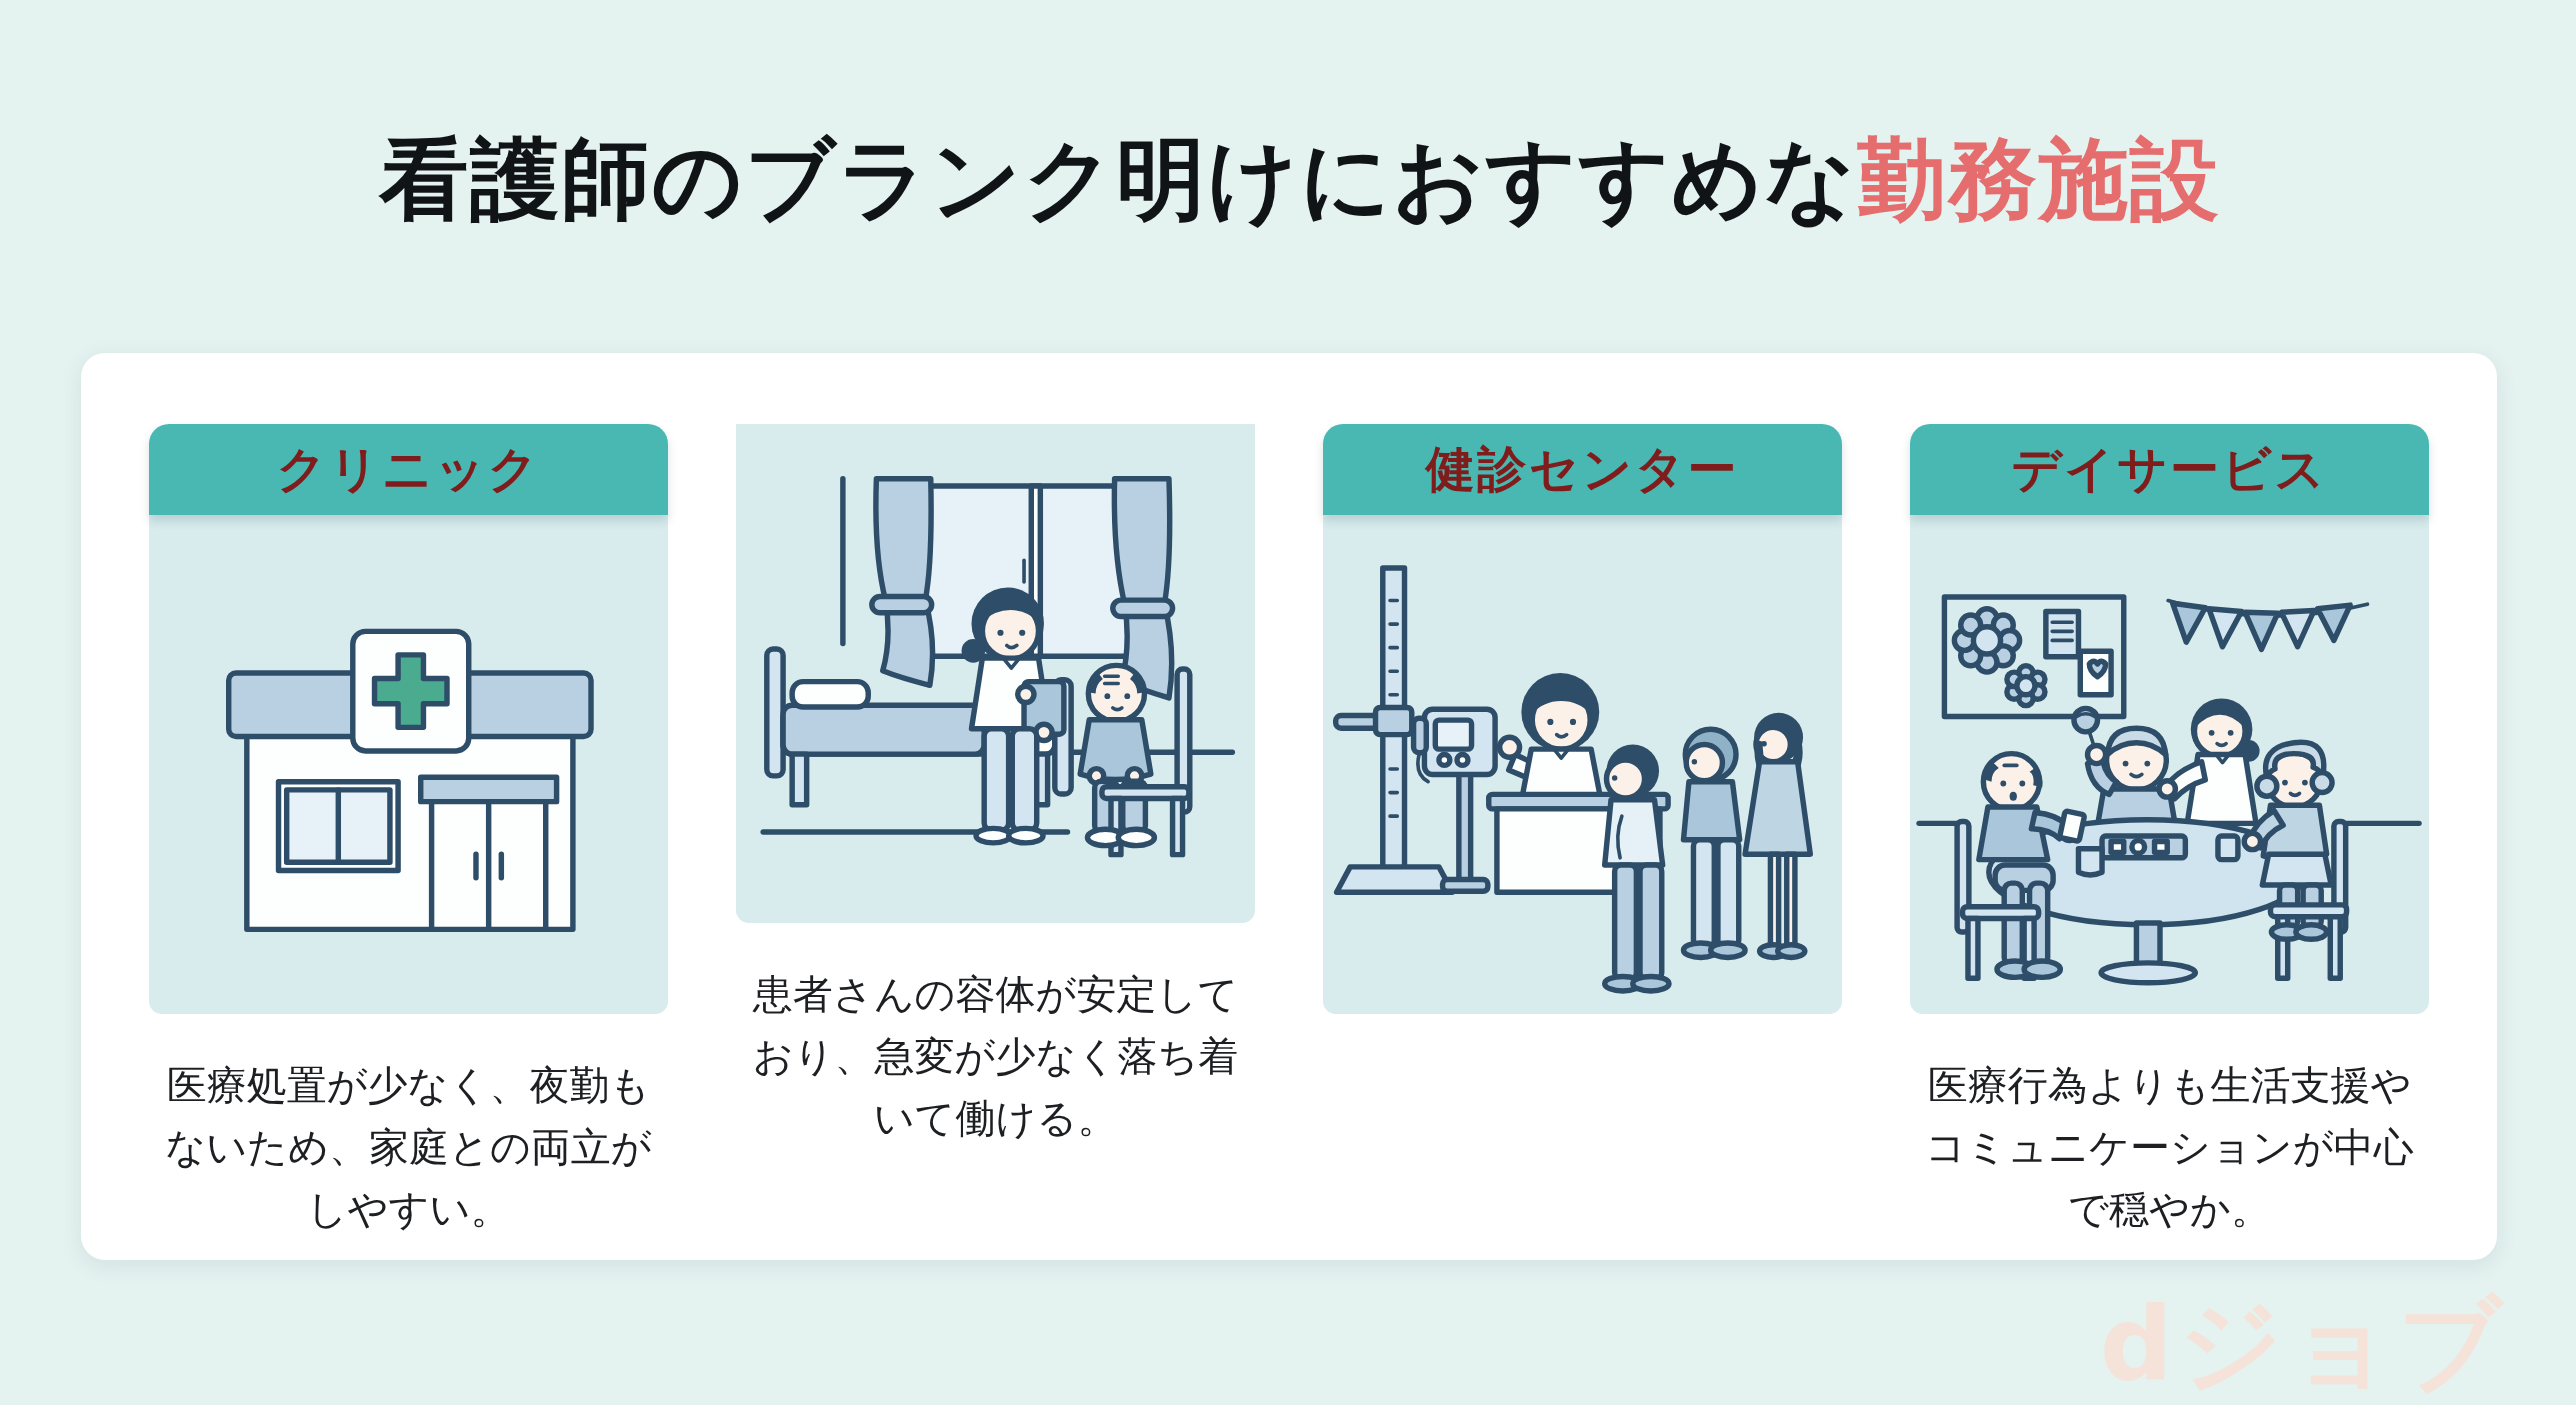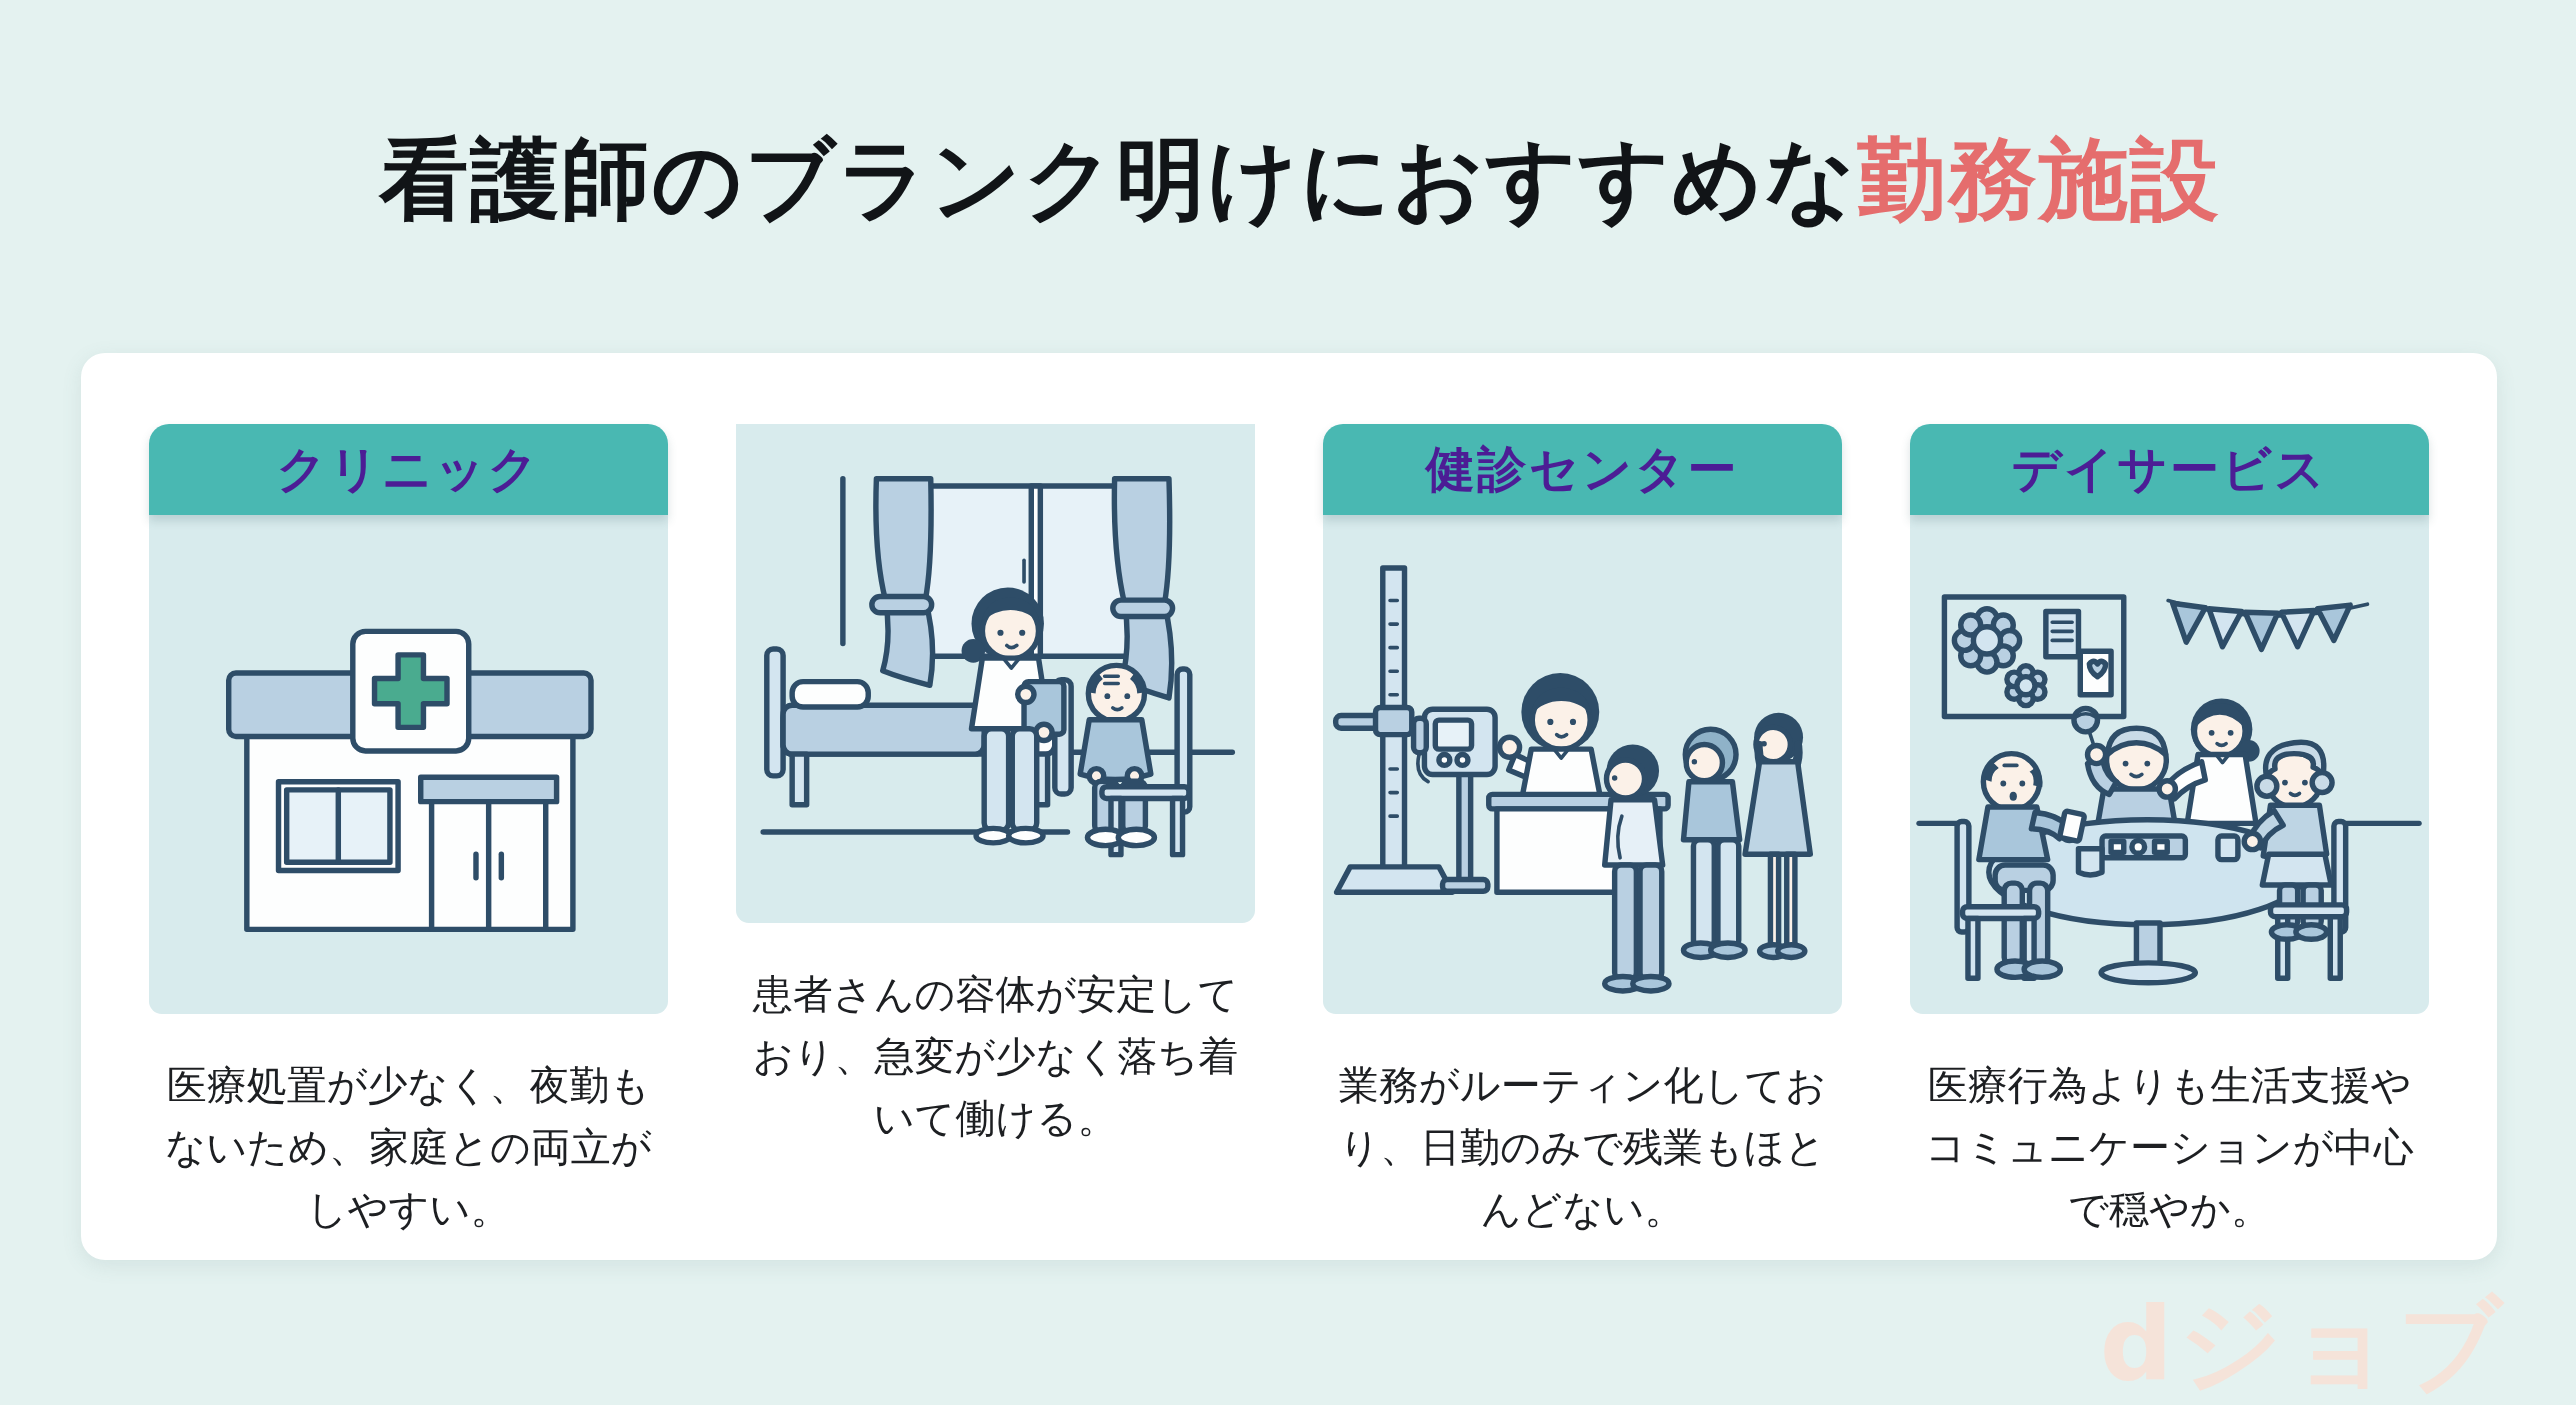--- a/index.html
+++ b/index.html
@@ -20,21 +20,21 @@
     position:absolute;left:81px;top:353px;width:2416px;height:907px;
     background:#ffffff;border-radius:24px;
     box-shadow:0 5.5px 20px rgba(90,125,125,0.12);
     display:flex;gap:68px;padding:71px 68px 0 68px;box-sizing:border-box;
   }
   .card{flex:1;display:flex;flex-direction:column;min-width:0;}
   .card-header{
     height:91px;flex:0 0 91px;
     background:#49b8b2;border-radius:20px 20px 0 0;
     display:flex;align-items:center;justify-content:center;
-    color:#4c1d95;font-size:49px;font-weight:700;letter-spacing:2.7px;
+    color:#7f1d1d;font-size:49px;font-weight:700;letter-spacing:2.7px;
     box-shadow:0 5.5px 9.1px rgba(50,90,95,0.18);
     position:relative;z-index:2;
   }
   .card-illustration{
     height:499px;flex:0 0 499px;
     background:#d8ebed;border-radius:0 0 12.8px 12.8px;
     overflow:hidden;position:relative;z-index:1;
   }
   .card-illustration svg{display:block;width:100%;height:100%;}
   .card-desc{
@@ -236,21 +236,20 @@
           <path class="f-dk" d="M528 246 q4 18 -2 32 l-10 -3 q6 -14 4 -27 z"></path>
           <circle class="f-dk" cx="487" cy="250" r="3"></circle>
           <path class="f-sb3" d="M482 270 h42 l14 102 h-72 z"></path>
           <rect class="f-sk" x="494" y="372" width="9" height="102"></rect>
           <rect class="f-sk" x="512" y="372" width="9" height="102"></rect>
           <ellipse class="f-sb" cx="497" cy="479" rx="15" ry="7"></ellipse>
           <ellipse class="f-sb" cx="517" cy="479" rx="15" ry="7"></ellipse>
         </g>
       </svg>
     </div>
-    <p class="card-desc">業務がルーティン化しており、日勤のみで残業もほとんどない。</p>
   </section>
 
   <section class="card">
     <header class="card-header">
       <span>デイサービス</span>
     </header>
     <div class="card-illustration">
       <svg viewBox="0 0 573 546">
         <g>
           <rect class="ln" x="38" y="88" width="198" height="132"></rect>

